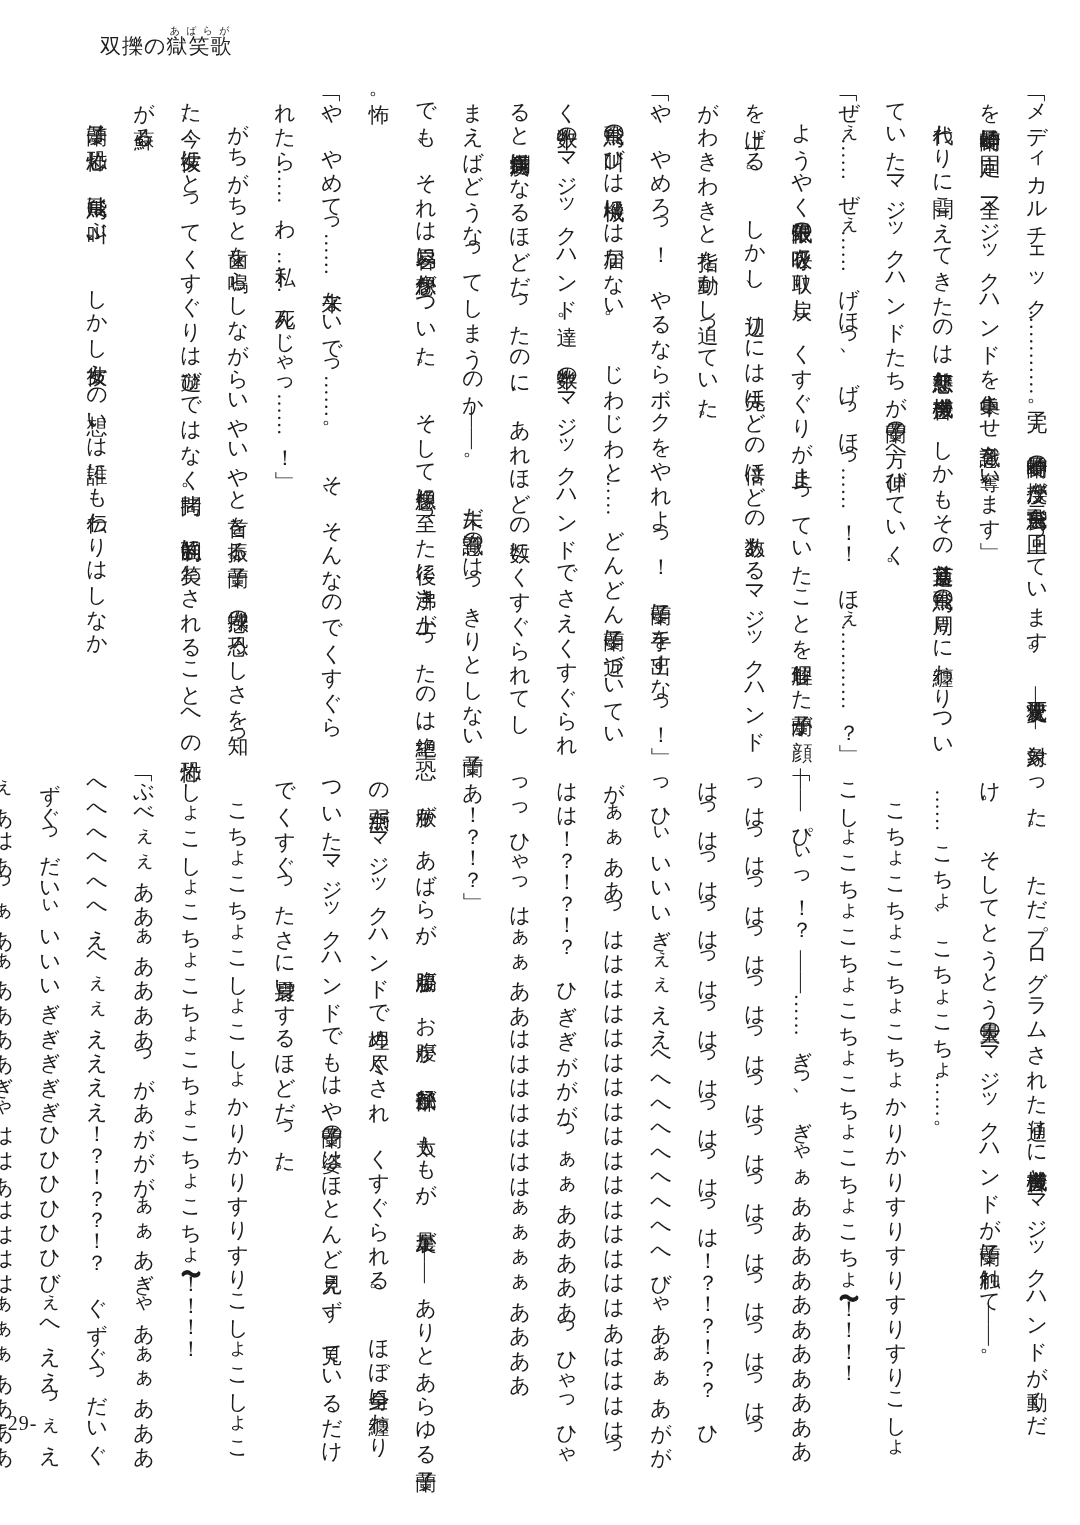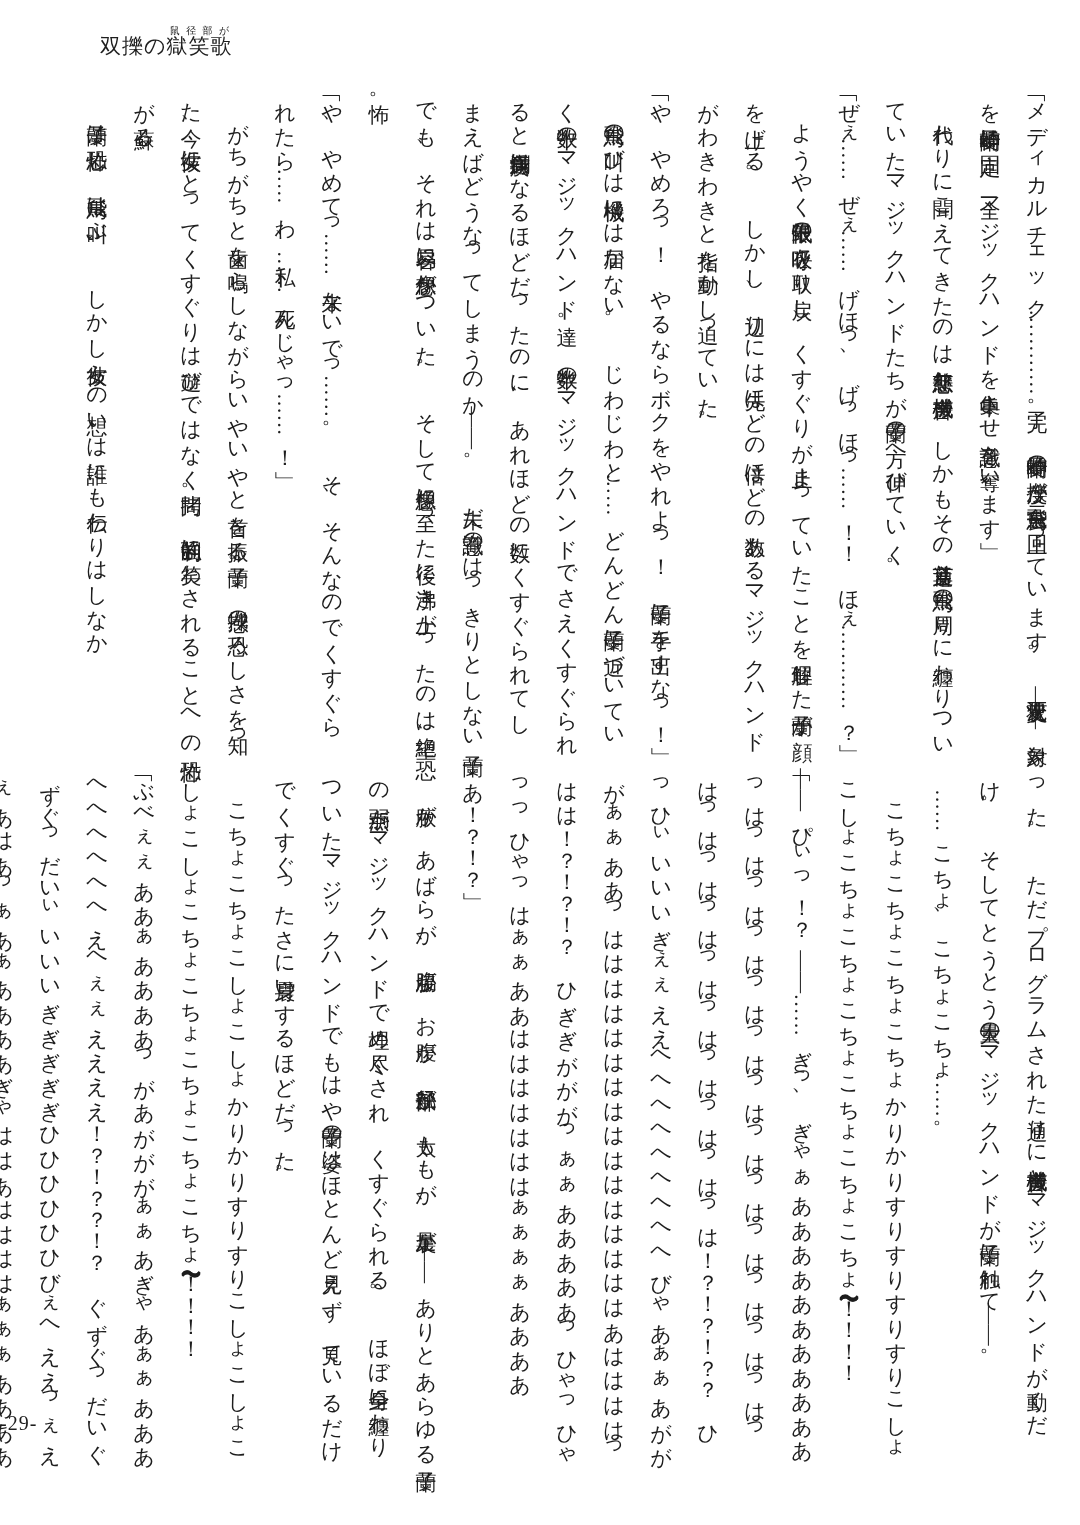--- a/index.html
+++ b/index.html
@@ -60,21 +60,21 @@
     top: 1412px;
     text-align: left;
     font-size: 20px;
     letter-spacing: 1px;
   }
 </style>
 </head>
 <body>
 
 <div class="header">
-  <span>双擽の</span><ruby><span>獄笑歌</span><rt>鼠径部が</rt></ruby>
+  <span>双擽の</span><ruby><span>獄笑歌</span><rt>あばらが</rt></ruby>
 </div>
 
 <div class="tsection top">
   <p>「メディカルチェック…………完了。　神崎蘭子の擽度が二宮飛鳥を上回っています。　状況変更――対象を神崎蘭子に固定。　全マジックハンドを集中させ意識を奪います」</p>
   <p class="ind">代わりに聞こえてきたのは無慈悲な機械音声。　しかもその言葉通り飛鳥の周りに纏わりついていたマジックハンドたちが蘭子の方へ伸びていく。</p>
   <p>「ぜぇ……ぜぇ……げほっ、げっほっ……！！　ほぇ…………？」</p>
   <p class="ind">ようやく最低限の呼吸を取り戻し、くすぐりが止まっていたことを理解した蘭子が顔を上げる。　しかし、辺りには先ほどの倍ほどの数あるマジックハンドがわきわきと指を動かし迫っていた。</p>
   <p>「や、やめろっ！　やるならボクをやれよっ！　蘭子に手を出すなっ！」</p>
   <p class="ind">飛鳥の叫びは機械には届かない。　じわじわと……どんどん蘭子に近づいていく数十のマジックハンド達。　半数のマジックハンドでさえくすぐられると満身創痍になるほどだったのに、あれほどの数にくすぐられてしまえばどうなってしまうのか――。　未だ意識のはっきりとしない蘭子でも、それは容易に想像がついた。　そして想像に至った後に沸き上がったのは絶望、恐怖。</p>
   <p>「や、やめてっ……来ないでっ……。　そ、そんなのでくすぐられたら……わ、私……死んじゃっ……！」</p>

